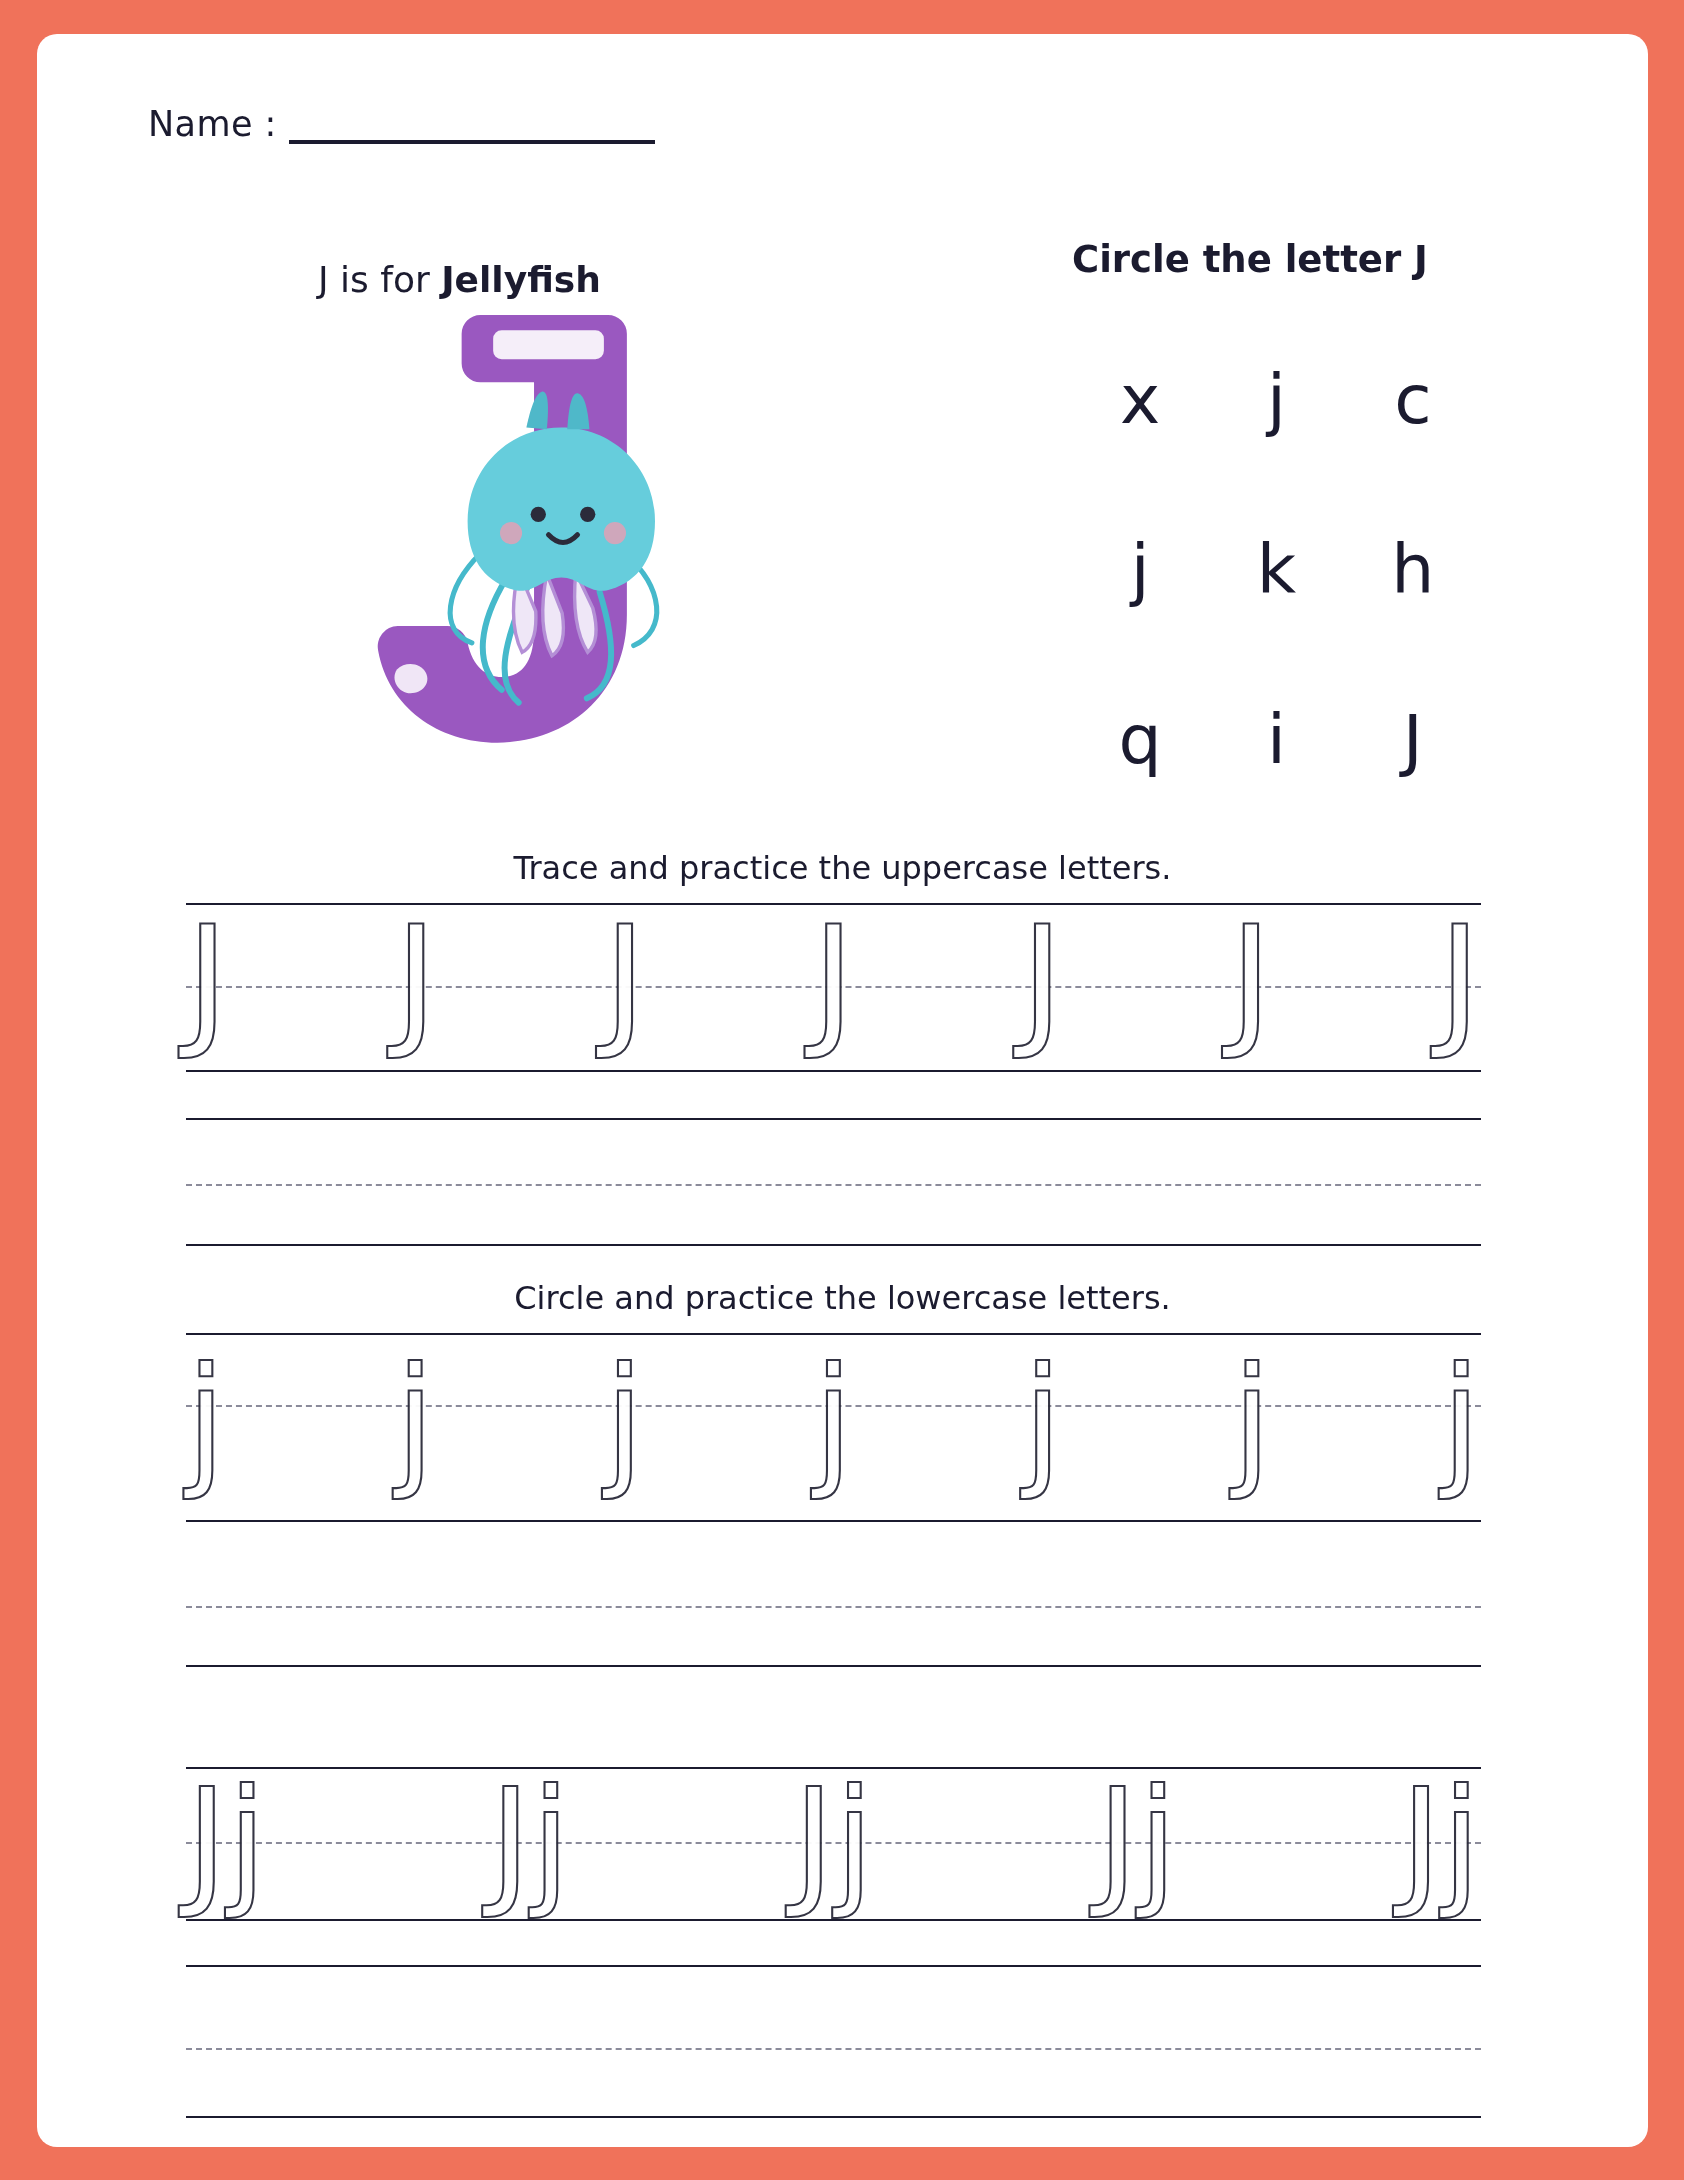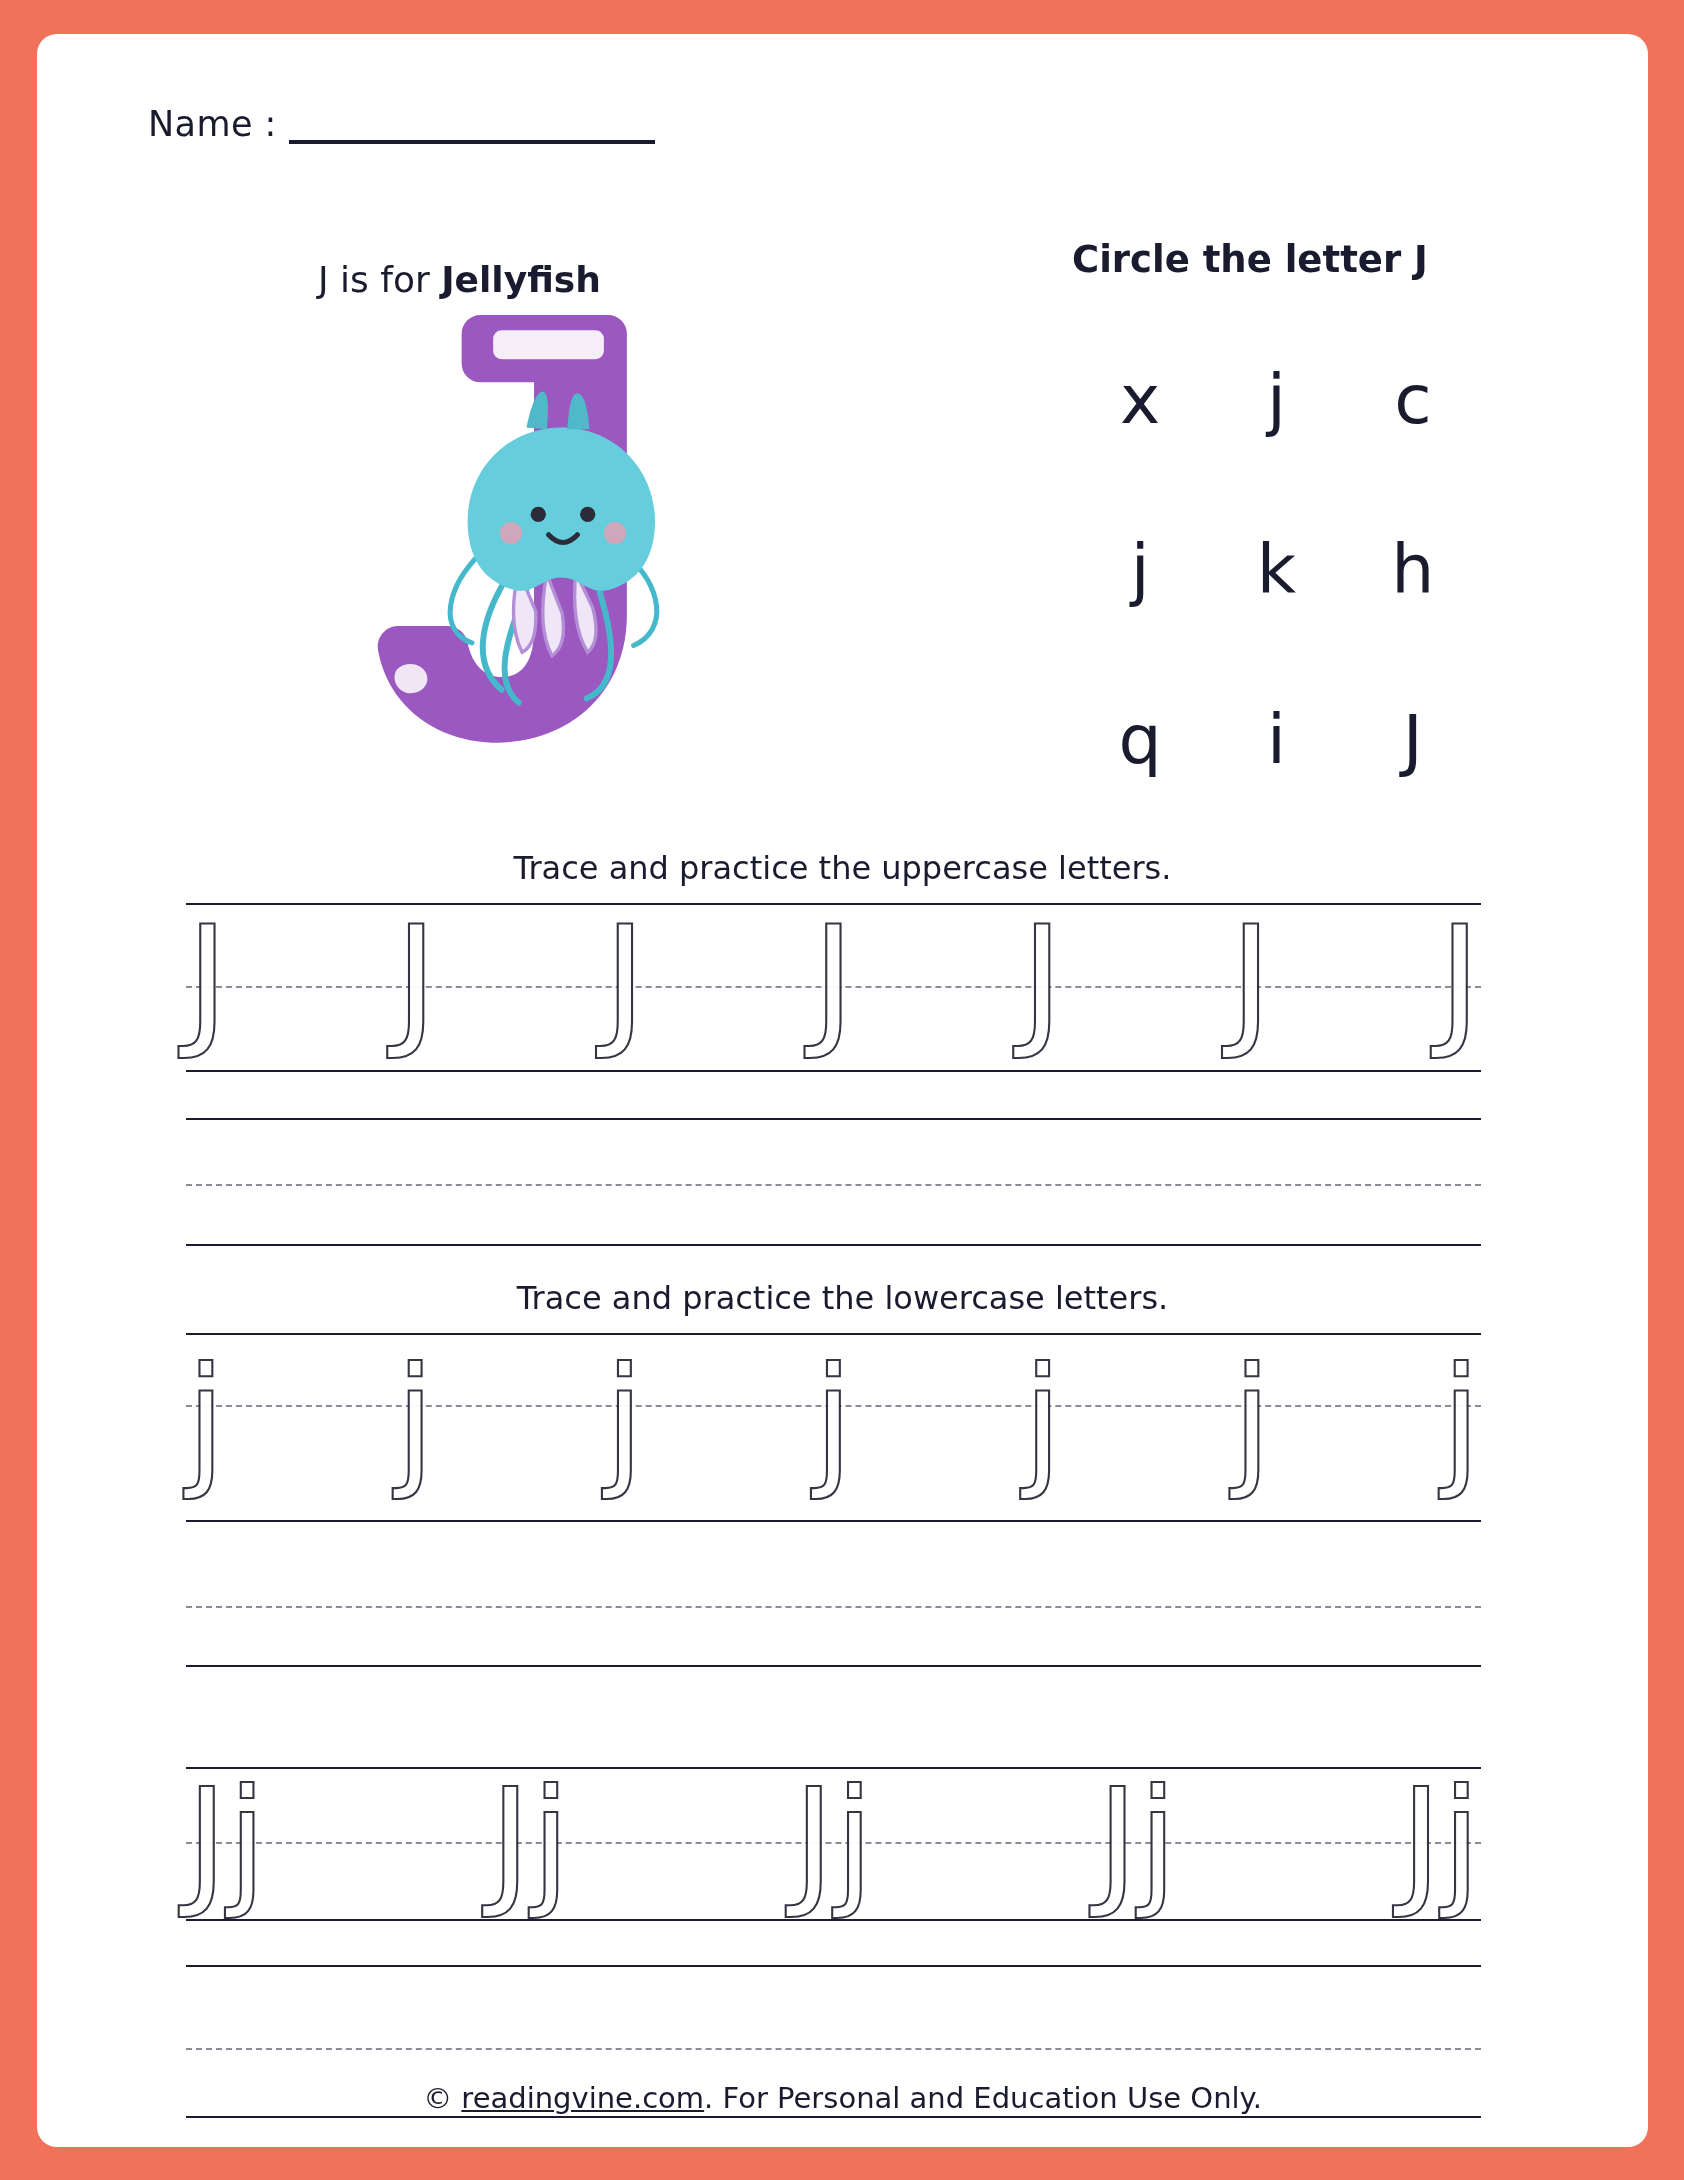--- a/index.html
+++ b/index.html
@@ -243,21 +243,21 @@
         <span class="tracechar dotted" style="font-size:145px;">J</span>
         <span class="tracechar dotted" style="font-size:145px;">J</span>
         <span class="tracechar dotted" style="font-size:145px;">J</span>
         <span class="tracechar dotted" style="font-size:145px;">J</span>
         <span class="tracechar dotted" style="font-size:145px;">J</span>
         <span class="tracechar dotted" style="font-size:145px;">J</span>
         <span class="tracechar dotted" style="font-size:145px;">J</span>
       </div>
     </div>
 
-    <div class="section-head" style="top:1239px;">Trace and practice the lowercase letters.</div>
+    <div class="section-head" style="top:1239px;">Circle and practice the lowercase letters.</div>
 
     <div class="ruleblock" style="top:1299px; height:332px;">
       <div class="rule" style="top:0px;"></div>
       <div class="rule dashed" style="top:72px;"></div>
       <div class="rule" style="top:187px;"></div>
       <div class="rule dashed" style="top:273px;"></div>
       <div class="rule" style="top:332px;"></div>
 
       <div class="glyphrow" style="top:15.3px;">
         <span class="tracechar dotted" style="font-size:143px;">j</span>
@@ -281,19 +281,16 @@
 
       <div class="glyphrow" style="top:3.4px; padding-right:34px;">
         <span class="tracechar dotted" style="font-size:141px;">Jj</span>
         <span class="tracechar dotted" style="font-size:141px;">Jj</span>
         <span class="tracechar dotted" style="font-size:141px;">Jj</span>
         <span class="tracechar dotted" style="font-size:141px;">Jj</span>
         <span class="tracechar dotted" style="font-size:141px;">Jj</span>
       </div>
     </div>
 
-    <div class="footer">
-      <span>© </span><a href="#">readingvine.com</a><span>. For Personal and Education Use Only.</span>
-    </div>
 
   </div>
 </div>
 
 
 </body></html>

